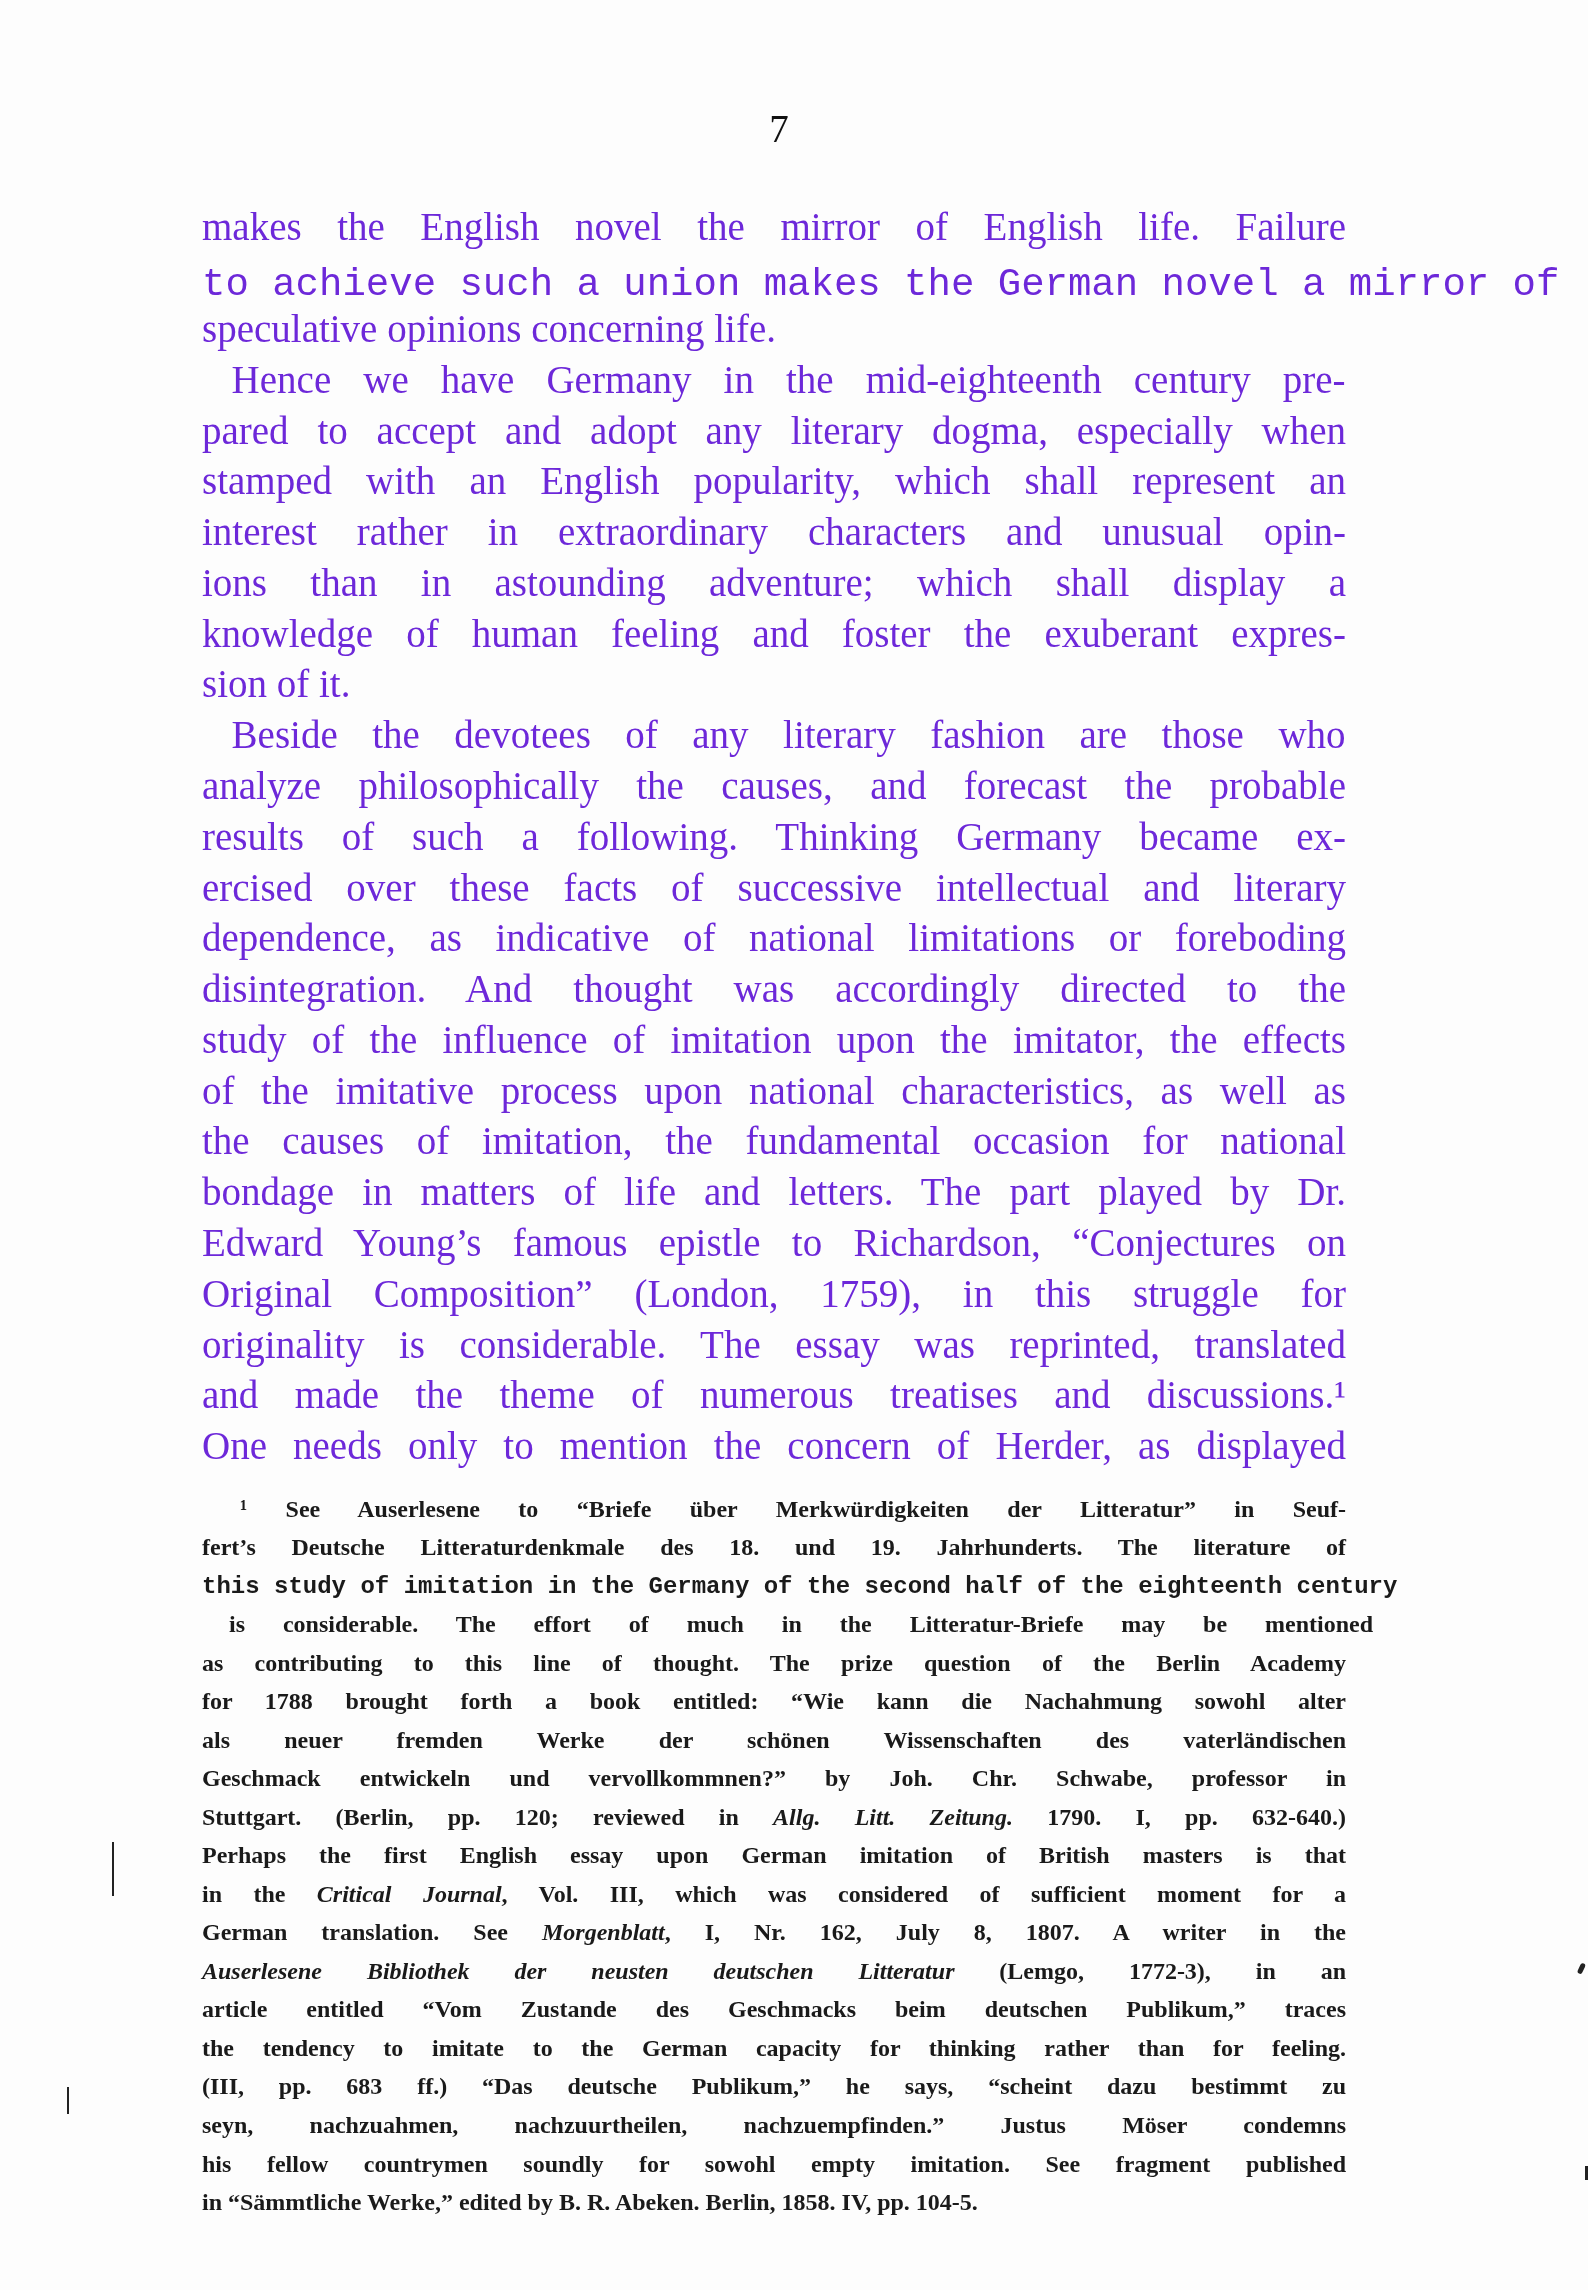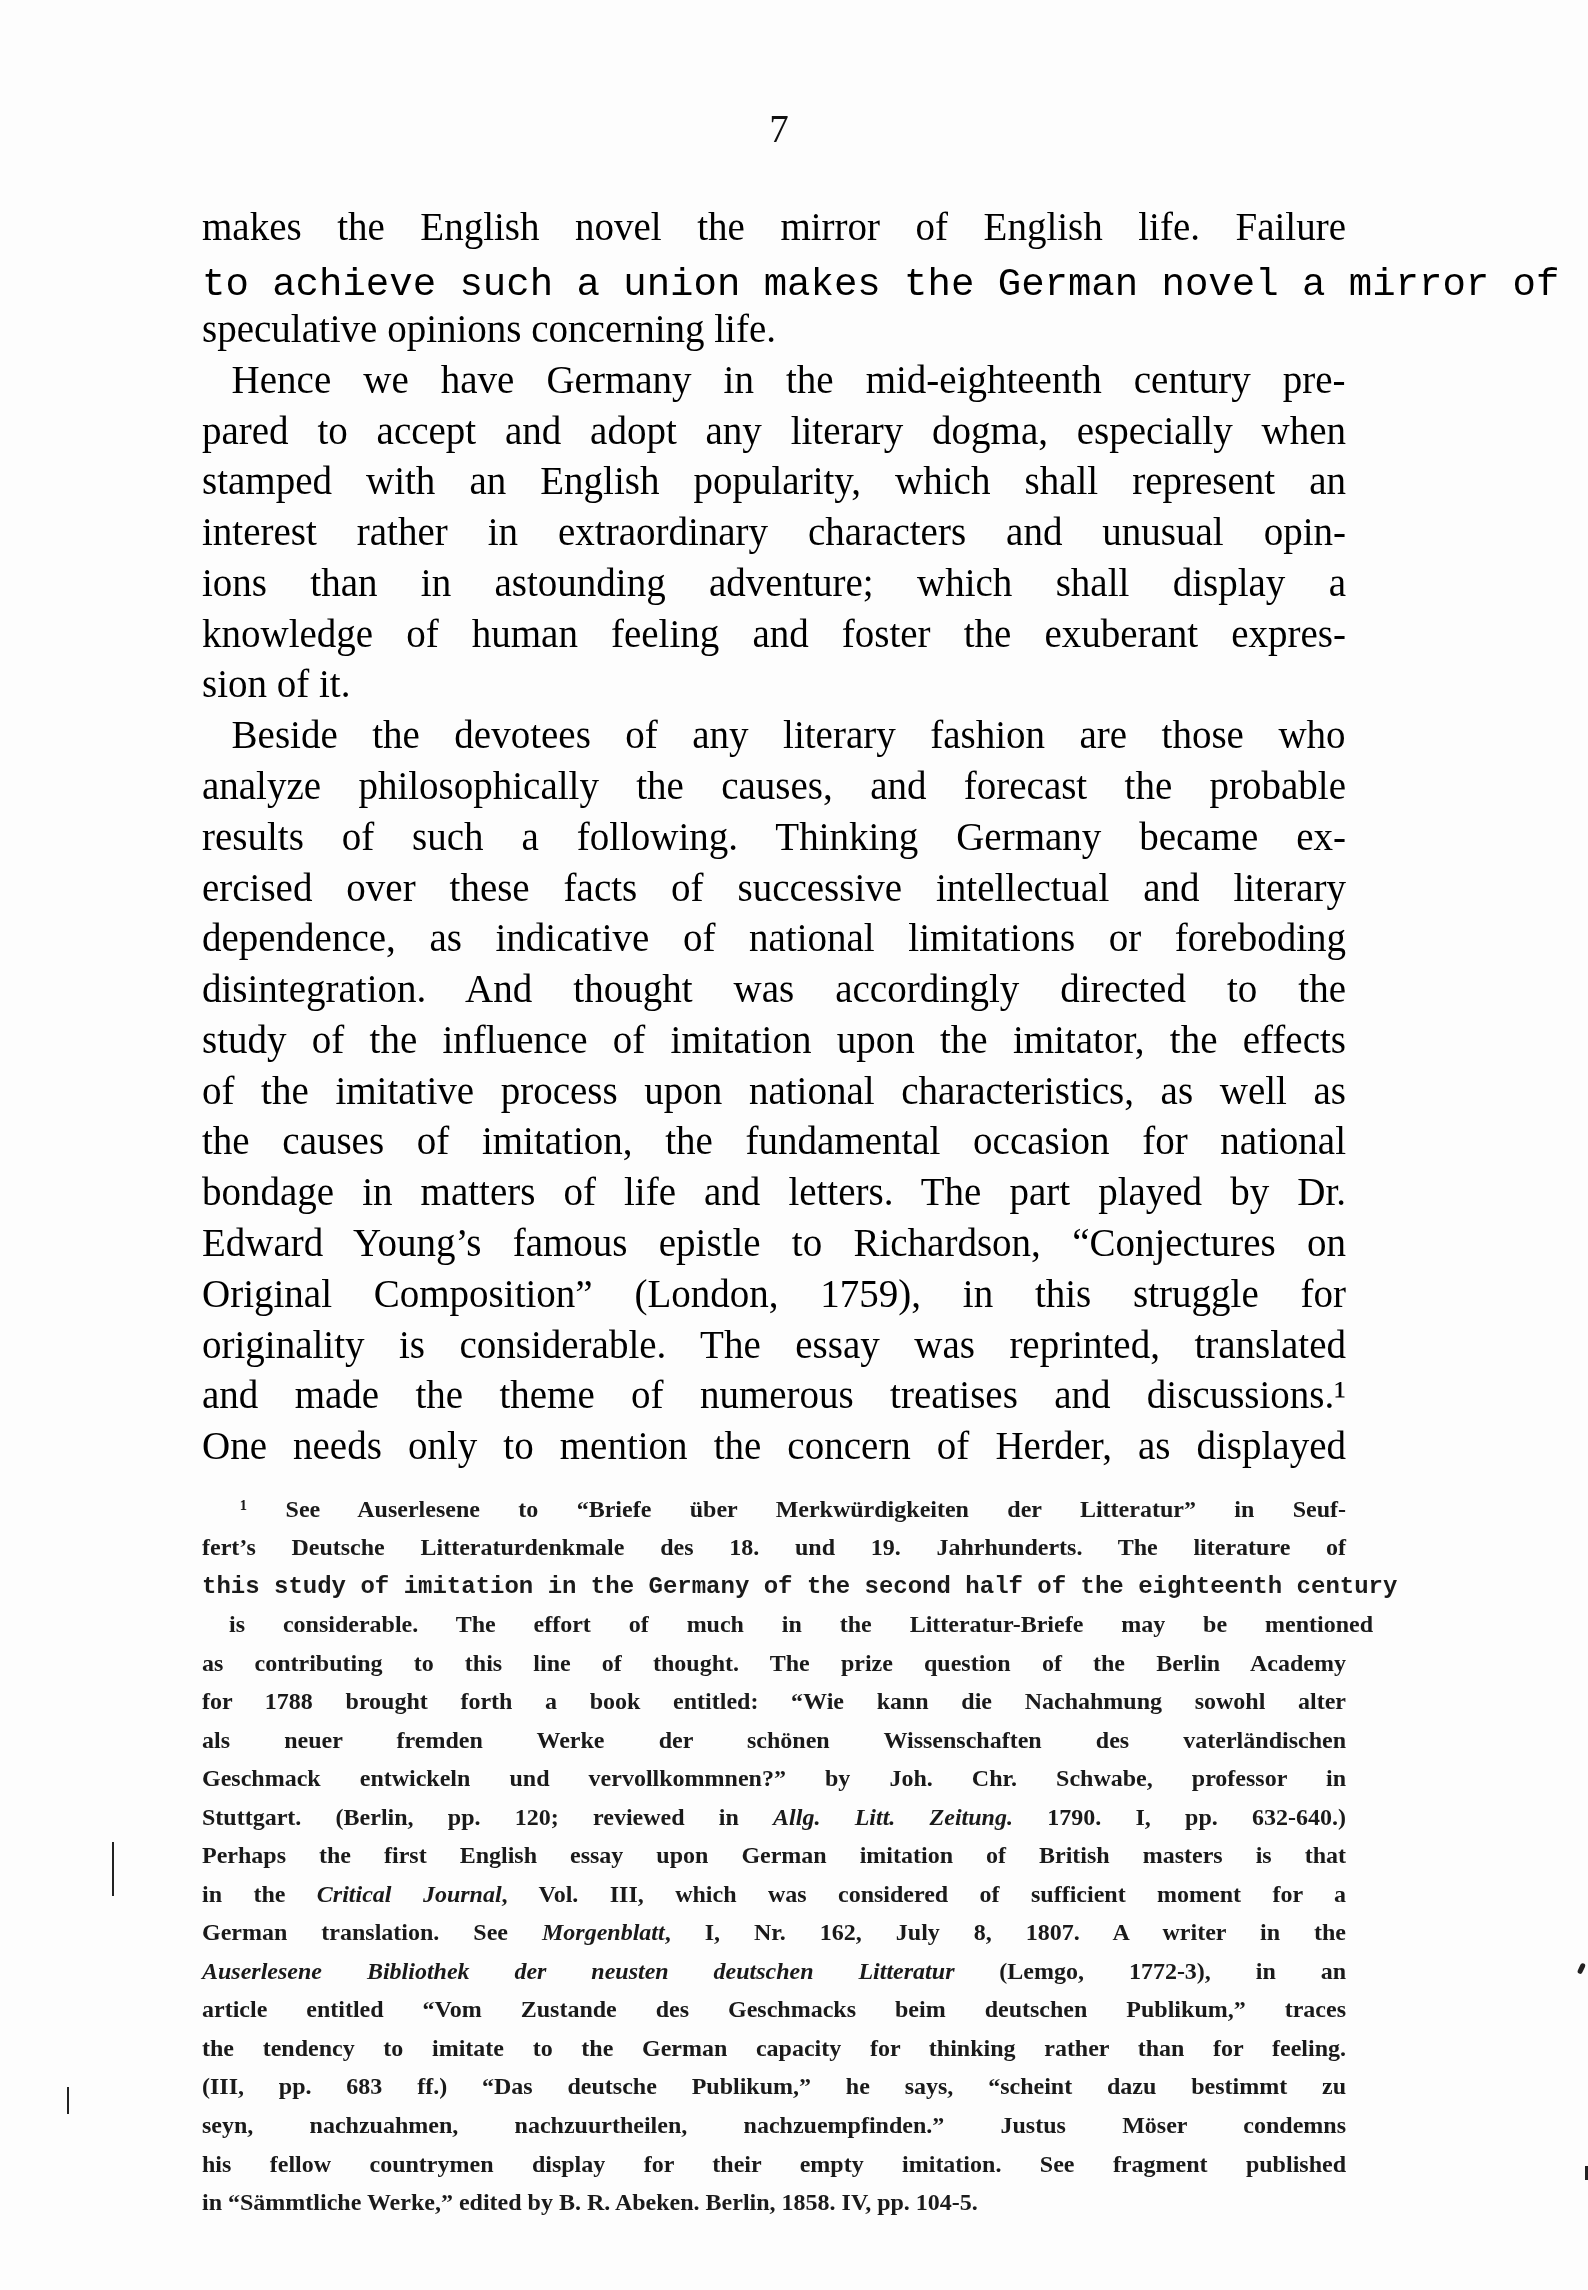--- a/index.html
+++ b/index.html
@@ -4,21 +4,21 @@
 <style>
   html, body { margin: 0; padding: 0; background: #ffffff; }
   body { width: 1589px; height: 2291px; position: relative; overflow: hidden; }
   .page { position: absolute; left: 0; top: 0; width: 1589px; height: 2291px; background: #fdfdfd; }
   .pagenum {
     position: absolute; left: 761px; top: 106px; width: 36px; text-align: center;
     font-family: "Liberation Serif", "DejaVu Serif", serif; font-size: 39px; color: #111;
   }
   .line {
     position: absolute; left: 202px; width: 1144px; white-space: nowrap;
-    font-family: "Liberation Serif", "DejaVu Serif", serif; color: #000000;
+    font-family: "Liberation Serif", "DejaVu Serif", serif; color: #6d28d9;
     text-align: justify; text-align-last: justify;
   }
   .body-line { font-size: 39px; height: 50px; line-height: 50px; }
   .fn-line { font-size: 24px; height: 31px; line-height: 31px; font-weight: bold; color: #1a1a1a; }
   .line.last { text-align-last: left; }
   .line.indent { padding-left: 29.6px; width: 1114px; }
   .fn-line.indent { padding-left: 38px; width: 1106px; }
   .mark { position: absolute; background: #222; }
   i { font-style: italic; }
 </style>
@@ -65,21 +65,21 @@
       <div class="line fn-line" style="top: 1763px;">Geschmack entwickeln und vervollkommnen?” by Joh. Chr. Schwabe, professor in</div>
       <div class="line fn-line" style="top: 1802px;">Stuttgart.  (Berlin, pp. 120; reviewed in <i>Allg. Litt. Zeitung.</i>  1790.  I, pp. 632-640.)</div>
       <div class="line fn-line" style="top: 1840px;">Perhaps the first English essay upon German imitation of British masters is that</div>
       <div class="line fn-line" style="top: 1879px;">in the <i>Critical Journal</i>, Vol. III, which was considered of sufficient moment for a</div>
       <div class="line fn-line" style="top: 1917px;">German translation.  See <i>Morgenblatt</i>, I, Nr. 162, July 8, 1807.  A writer in the</div>
       <div class="line fn-line" style="top: 1956px;"><i>Auserlesene Bibliothek der neusten deutschen Litteratur</i> (Lemgo, 1772-3), in an</div>
       <div class="line fn-line" style="top: 1994px;">article entitled “Vom Zustande des Geschmacks beim deutschen Publikum,” traces</div>
       <div class="line fn-line" style="top: 2033px;">the tendency to imitate to the German capacity for thinking rather than for feeling.</div>
       <div class="line fn-line" style="top: 2071px;">(III, pp. 683 ff.)  “Das deutsche Publikum,” he says, “scheint dazu bestimmt zu</div>
       <div class="line fn-line" style="top: 2110px;">seyn, nachzuahmen, nachzuurtheilen, nachzuempfinden.”  Justus Möser condemns</div>
-      <div class="line fn-line" style="top: 2149px;">his fellow countrymen display for their empty imitation.  See fragment published</div>
+      <div class="line fn-line" style="top: 2149px;">his fellow countrymen soundly for sowohl empty imitation.  See fragment published</div>
       <div class="line fn-line last" style="top: 2187px;">in “Sämmtliche Werke,” edited by B. R. Abeken.  Berlin, 1858.  IV, pp. 104-5.</div>
     </div>
 
   <div class="mark" style="left:112px; top:1842px; width:1.8px; height:54px;"></div>
   <div class="mark" style="left:67px; top:2087px; width:1.8px; height:27px;"></div>
   <div class="mark" style="left:1579px; top:1963px; width:4.5px; height:10.7px; border-radius:2.7px; transform:rotate(25deg);"></div>
   <div class="mark" style="left:1585px; top:2166px; width:2.7px; height:14.3px;"></div>
 </div>
 
 

